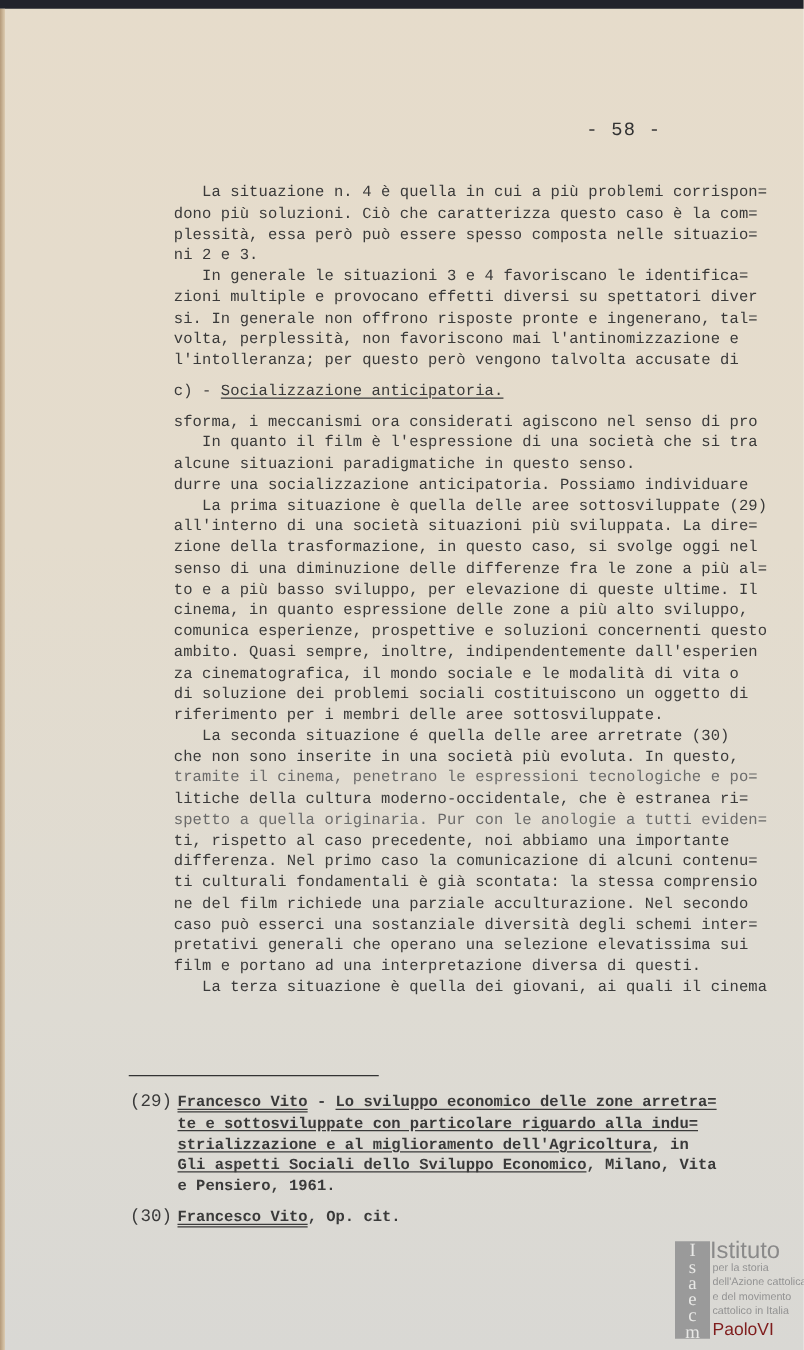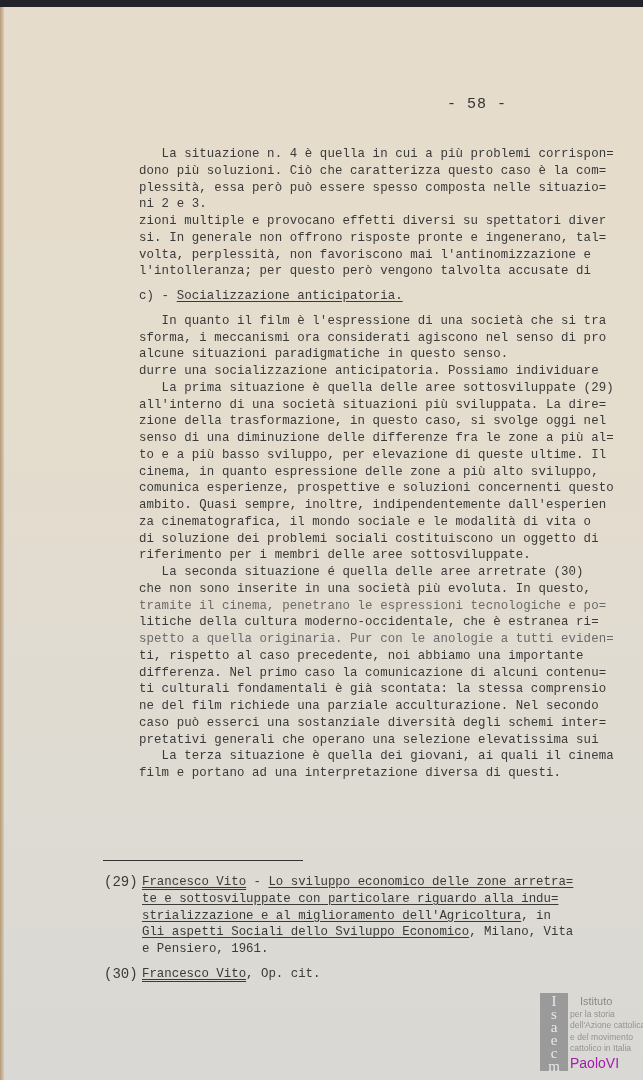--- a/index.html
+++ b/index.html
@@ -11,87 +11,88 @@
   }
   .top-shadow {
     position: absolute; left: 0; top: 0; width: 643px; height: 7px;
     background: #22232b;
   }
   .left-edge {
     position: absolute; left: 0; top: 7px; width: 4px; height: 1073px;
     background: linear-gradient(90deg, #b49a7a, #dccbb0);
   }
   .page-number {
-    position: absolute; left: 447px; top: 96px;
+    position: absolute; left: 469px; top: 96px;
     font-size: 15px; letter-spacing: 1px; color: #333;
   }
   .body-text {
     position: absolute; left: 111px; top: 146px; width: 480px;
     font-size: 12.4px; line-height: 16.75px; letter-spacing: 0.1px; margin-left: 28px;
   }
   .line { white-space: pre; display: block; height: 16.75px; }
   .gap { display: block; height: 8px; }
   .u { text-decoration: underline; text-underline-offset: 2px; }
   .faint { color: #6a6a6a; }
   .footnote-rule {
     position: absolute; left: 103px; top: 860px; width: 200px; height: 1px; background: #333;
   }
   .footnotes {
     position: absolute; left: 104px; top: 874px; width: 480px;
     font-size: 12.4px; line-height: 16.75px;
   }
   .fn-block { display: flex; margin-bottom: 8px; }
   .fn-num { width: 38px; flex: none; font-size: 14px; }
-  .fn-text { flex: 1; }
+  .fn-text { flex: 1; font-weight: bold; }
   .dbl {
     text-decoration: underline; text-decoration-style: double; text-underline-offset: 2px;
   }
   .logo {
     position: absolute; left: 540px; top: 993px; width: 100px; height: 80px;
     color: #8e8e8e; font-family: "Liberation Sans", sans-serif;
   }
   .logo-mark {
     position: absolute; left: 0; top: 0; width: 28px; height: 78px;
     background: #9a9a9a; color: #e8e8e6;
     font-family: "Liberation Serif", serif; font-size: 15px; line-height: 13px;
     text-align: center; padding-top: 2px; box-sizing: border-box;
   }
-  .logo-title { position: absolute; left: 40px; top: 0; font-size: 11px; line-height: 16px; color:#8a8a8a;}
+  .logo-title { position: absolute; left: 28px; top: 0; font-size: 19px; line-height: 16px; color:#8a8a8a;}
   .logo-sub { position: absolute; left: 30px; top: 16px; font-size: 8.6px; line-height: 11.3px; color:#939393; white-space: nowrap;}
-  .logo-foot { position: absolute; left: 30px; top: 63px; font-size: 14px; line-height: 15px; color:#a21caf;}
+  .logo-foot { position: absolute; left: 30px; top: 63px; font-size: 14px; line-height: 15px; color:#7f1d1d;}
 </style>
 </head>
 <body>
 
 <div class="top-shadow"></div>
 <div class="left-edge"></div>
 
 <div class="page-number">- 58 -</div>
 
 <div class="body-text">
   <div>
     <span class="line">   La situazione n. 4 è quella in cui a più problemi corrispon=</span>
     <span class="line">dono più soluzioni. Ciò che caratterizza questo caso è la com=</span>
     <span class="line">plessità, essa però può essere spesso composta nelle situazio=</span>
     <span class="line">ni 2 e 3.</span>
   </div>
   <div>
+    <span class="line">   In generale le situazioni 3 e 4 favoriscano le identifica=</span>
     <span class="line">zioni multiple e provocano effetti diversi su spettatori diver</span>
     <span class="line">si. In generale non offrono risposte pronte e ingenerano, tal=</span>
     <span class="line">volta, perplessità, non favoriscono mai l'antinomizzazione e</span>
     <span class="line">l'intolleranza; per questo però vengono talvolta accusate di</span>
   </div>
   <span class="gap"></span>
   <div>
     <span class="line"><span>c) - </span><span class="u">Socializzazione anticipatoria.</span></span>
   </div>
   <span class="gap"></span>
   <div>
+    <span class="line">sforma, i meccanismi ora considerati agiscono nel senso di pro</span>
     <span class="line">   In quanto il film è l'espressione di una società che si tra</span>
-    <span class="line">sforma, i meccanismi ora considerati agiscono nel senso di pro</span>
     <span class="line">alcune situazioni paradigmatiche in questo senso.</span>
     <span class="line">durre una socializzazione anticipatoria. Possiamo individuare</span>
     <span class="line">   La prima situazione è quella delle aree sottosviluppate (29)</span>
     <span class="line">all'interno di una società situazioni più sviluppata. La dire=</span>
     <span class="line">zione della trasformazione, in questo caso, si svolge oggi nel</span>
     <span class="line">senso di una diminuzione delle differenze fra le zone a più al=</span>
     <span class="line">to e a più basso sviluppo, per elevazione di queste ultime. Il</span>
     <span class="line">cinema, in quanto espressione delle zone a più alto sviluppo,</span>
     <span class="line">comunica esperienze, prospettive e soluzioni concernenti questo</span>
     <span class="line">ambito. Quasi sempre, inoltre, indipendentemente dall'esperien</span>
@@ -102,22 +103,22 @@
     <span class="line">che non sono inserite in una società più evoluta. In questo,</span>
     <span class="line faint">tramite il cinema, penetrano le espressioni tecnologiche e po=</span>
     <span class="line">litiche della cultura moderno-occidentale, che è estranea ri=</span>
     <span class="line faint">spetto a quella originaria. Pur con le anologie a tutti eviden=</span>
     <span class="line">ti, rispetto al caso precedente, noi abbiamo una importante</span>
     <span class="line">differenza. Nel primo caso la comunicazione di alcuni contenu=</span>
     <span class="line">ti culturali fondamentali è già scontata: la stessa comprensio</span>
     <span class="line">ne del film richiede una parziale acculturazione. Nel secondo</span>
     <span class="line">caso può esserci una sostanziale diversità degli schemi inter=</span>
     <span class="line">pretativi generali che operano una selezione elevatissima sui</span>
+    <span class="line">film e portano ad una interpretazione diversa di questi.</span>
     <span class="line">   La terza situazione è quella dei giovani, ai quali il cinema</span>
-    <span class="line">film e portano ad una interpretazione diversa di questi.</span>
   </div>
 </div>
 
 <div class="footnote-rule"></div>
 
 <div class="footnotes">
   <div class="fn-block">
     <span class="fn-num">(29)</span>
     <div class="fn-text">
       <span class="line"><span class="dbl">Francesco Vito</span><span> - </span><span class="u">Lo sviluppo economico delle zone arretra=</span></span>

